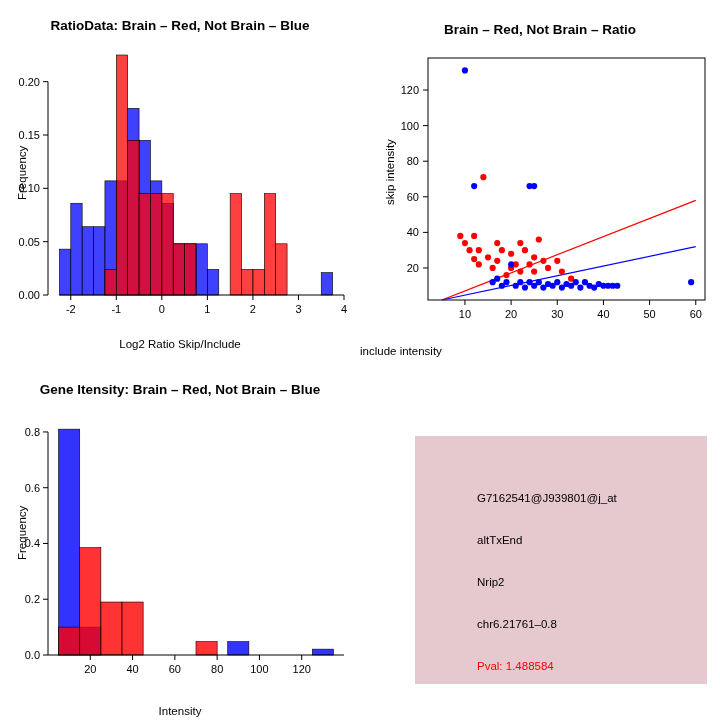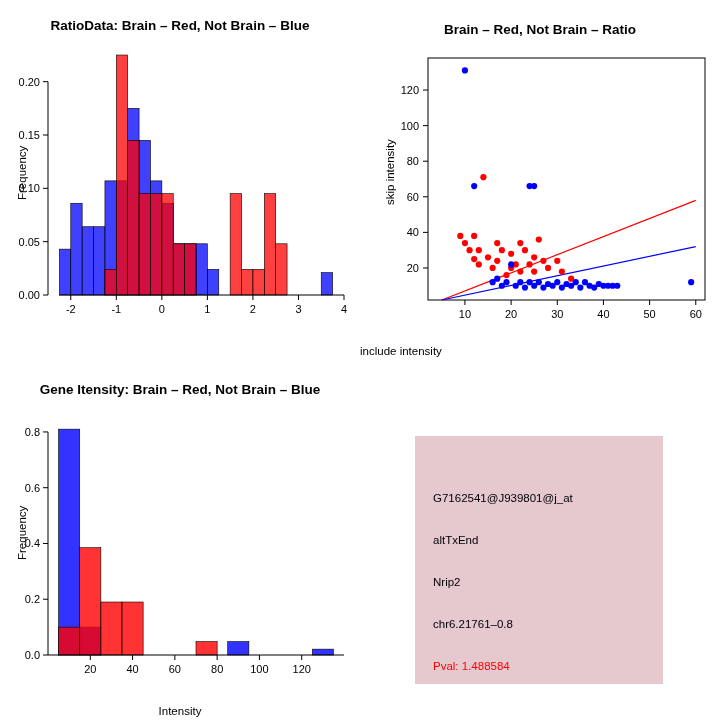--- a/index.html
+++ b/index.html
@@ -1,33 +1,34 @@
 <!DOCTYPE html>
 <html><head>
 <meta charset="utf-8">
 <style>
   html,body{margin:0;padding:0;}
   body{width:720px;height:720px;background:#ffffff;font-family:"Liberation Sans",sans-serif;overflow:hidden;}
   #root{position:relative;width:720px;height:720px;}
-  .panel{position:absolute;}
+  .panel{position:absolute;padding-left:44px;}
   .ttl{font-weight:bold;font-size:13.5px;color:#000;text-align:center;white-space:nowrap;}
   .axlab{font-size:11.5px;color:#000;}
   svg{display:block;overflow:visible;}
   .infoBox{background:#e6c9cf;}
   .infoLine{font-size:11.5px;color:#000;}
   .infoLine.pval{color:#ff0000;}
   .rot{transform:rotate(-90deg);transform-origin:left top;white-space:nowrap;}
 </style>
 </head>
 <body>
 
 <div id="root">
 
   <div class="panel" style="left:0;top:0;width:360px;height:360px;">
     <div class="ttl" style="position:absolute;left:0;top:18px;width:360px;">RatioData: Brain – Red, Not Brain – Blue</div>
+    <div class="axlab" style="position:absolute;left:0;top:338px;width:360px;text-align:center;">Log2 Ratio Skip/Include</div>
     <div class="axlab rot" style="position:absolute;left:16px;top:200px;">Frequency</div>
     <svg id="svg-hist-ratio" width="360" height="360" style="position:absolute;left:0;top:0;">
         <g>
           <rect x="59.38461538461539" y="249.13333333333333" width="11.384615384615387" height="45.866666666666674" fill="#0000ff" fill-opacity="0.75" stroke="#000" stroke-width="0.6"></rect>
           <rect x="70.76923076923077" y="203.26666666666668" width="11.384615384615387" height="91.73333333333332" fill="#0000ff" fill-opacity="0.75" stroke="#000" stroke-width="0.6"></rect>
           <rect x="82.15384615384616" y="226.73333333333335" width="11.384615384615387" height="68.26666666666665" fill="#0000ff" fill-opacity="0.75" stroke="#000" stroke-width="0.6"></rect>
           <rect x="93.53846153846155" y="226.73333333333335" width="11.384615384615387" height="68.26666666666665" fill="#0000ff" fill-opacity="0.75" stroke="#000" stroke-width="0.6"></rect>
           <rect x="104.92307692307693" y="180.86666666666667" width="11.384615384615373" height="114.13333333333333" fill="#0000ff" fill-opacity="0.75" stroke="#000" stroke-width="0.6"></rect>
           <rect x="116.3076923076923" y="180.86666666666667" width="11.384615384615387" height="114.13333333333333" fill="#0000ff" fill-opacity="0.75" stroke="#000" stroke-width="0.6"></rect>
           <rect x="127.6923076923077" y="108.33333333333337" width="11.384615384615401" height="186.66666666666663" fill="#0000ff" fill-opacity="0.75" stroke="#000" stroke-width="0.6"></rect>

